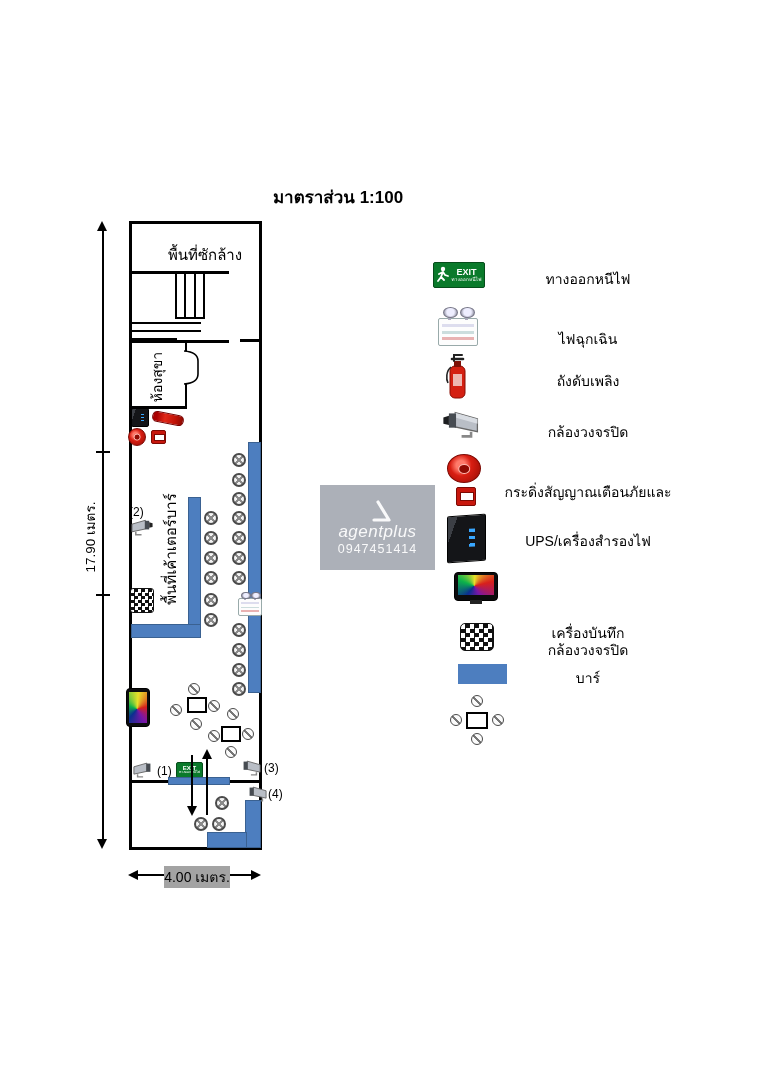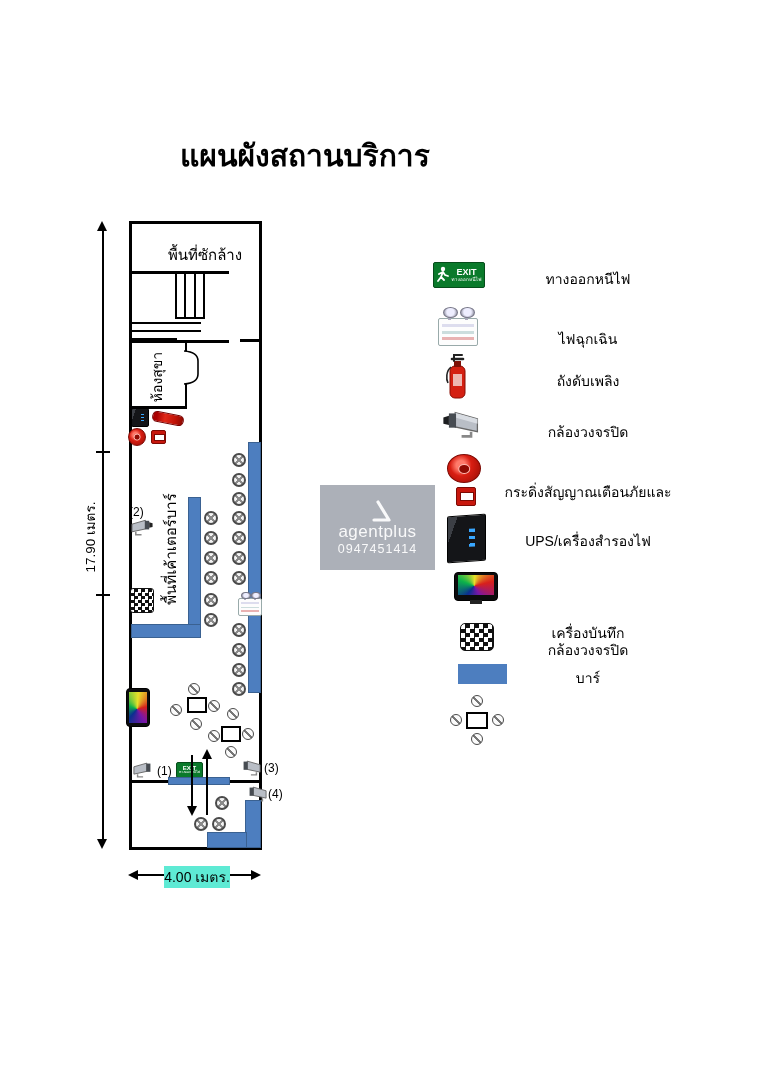--- a/index.html
+++ b/index.html
@@ -59,29 +59,29 @@
   .emlight .face { position:absolute; left:8%; top:18%; right:8%; bottom:18%;
      background:linear-gradient(#dde 0 18%, transparent 18% 45%, #cdd 45% 60%, transparent 60% 82%, #e9b2b2 82%); }
 
   .ext-body { background:linear-gradient(90deg,#a00 0 12%, #e02818 40%, #c01206 75%, #8f0a02); border-radius:5px; border:1px solid #700; }
 
   .dim-line { position:absolute; background:#000; }
   .arr { position:absolute; width:0; height:0; }
 
   .legend-label { position:absolute; left:498px; width:180px; text-align:center; font-size:14px; color:#000; }
   .watermark { left:320px; top:485px; width:115px; height:85px; background:rgba(166,170,179,0.93); display:flex; flex-direction:column; align-items:center; justify-content:center; color:rgba(255,255,255,0.92); }
-  .watermark .wm-name { font-size:17px; letter-spacing:0.5px; }
+  .watermark .wm-name { font-size:17px; letter-spacing:0.5px;font-style:italic; }
   .watermark .wm-phone { font-size:12.5px; letter-spacing:1px; }
 </style>
 </head>
 <body>
 
 <div class="page">
 
-  <div class="abs title">แผนผังสถานบริการ</div>
+  <div class="abs subtitle">มาตราส่วน 1:100</div>
 
   <div class="dim-line" style="left:102px; top:225px; width:1.5px; height:620px;"></div>
   <div class="arr" style="left:97px; top:221px; border-left:5.5px solid transparent; border-right:5.5px solid transparent; border-bottom:10px solid #000;"></div>
   <div class="arr" style="left:97px; top:839px; border-left:5.5px solid transparent; border-right:5.5px solid transparent; border-top:10px solid #000;"></div>
   <div class="dim-line" style="left:96px; top:451px; width:14px; height:1.5px;"></div>
   <div class="dim-line" style="left:96px; top:594px; width:14px; height:1.5px;"></div>
   <div class="abs vrot" style="left:45px; top:526px; width:90px; font-size:13.5px;">17.90 เมตร.</div>
 
   <div class="abs outer-wall"></div>
 
@@ -204,21 +204,21 @@
   <div class="abs small-num" style="left:268px; top:787px;">(4)</div>
   <div class="bar-blue" style="left:245px; top:800px; width:16px; height:48px;"></div>
   <div class="bar-blue" style="left:207px; top:832px; width:40px; height:16px;"></div>
   <div class="stool" style="left:194px; top:817px;"></div>
   <div class="stool" style="left:212px; top:817px;"></div>
   <div class="stool" style="left:215px; top:796px;"></div>
 
   <div class="dim-line" style="left:132px; top:874px; width:127px; height:1.5px;"></div>
   <div class="arr" style="left:128px; top:869.5px; border-top:5.5px solid transparent; border-bottom:5.5px solid transparent; border-right:10px solid #000;"></div>
   <div class="arr" style="left:251px; top:869.5px; border-top:5.5px solid transparent; border-bottom:5.5px solid transparent; border-left:10px solid #000;"></div>
-  <div class="abs" style="left:164px; top:866px; width:66px; text-align:center; font-size:14px; background:#5eead4;">4.00 เมตร.</div>
+  <div class="abs" style="left:164px; top:866px; width:66px; text-align:center; font-size:14px; background:#a3a3a3;">4.00 เมตร.</div>
 
 
   <div class="abs watermark">
     <svg width="26" height="22" viewBox="0 0 26 22">
       <path d="M13,2 L24,20 L9,20" fill="none" stroke="rgba(255,255,255,0.92)" stroke-width="3.2" stroke-linejoin="round" stroke-linecap="round"></path>
     </svg>
     <span class="wm-name">agentplus</span>
     <span class="wm-phone">0947451414</span>
   </div>
 

